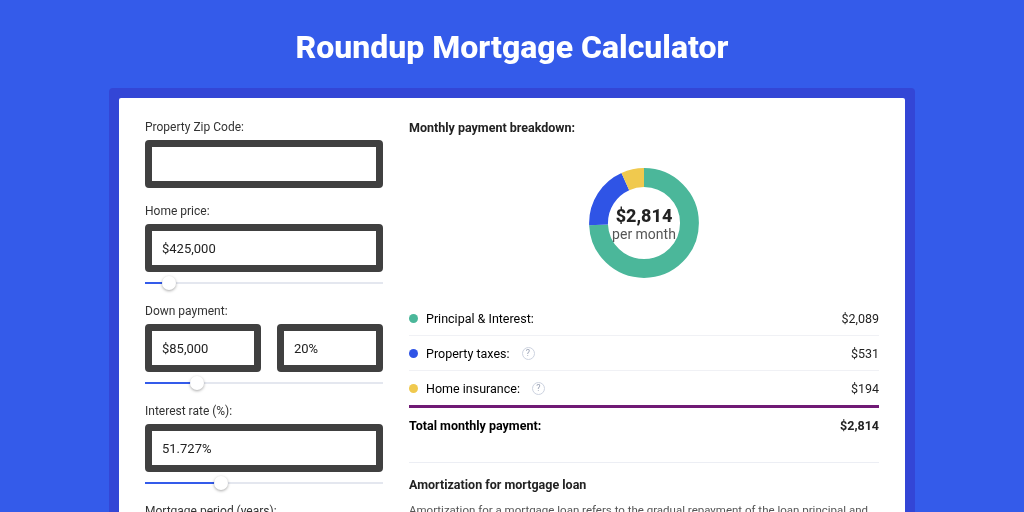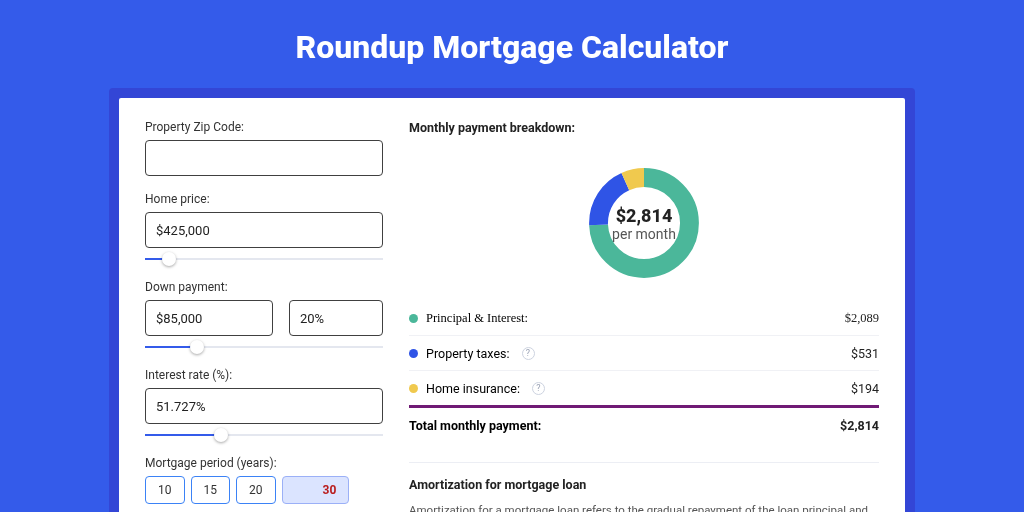--- a/index.html
+++ b/index.html
@@ -3,42 +3,42 @@
 <meta charset="utf-8">
 <style>
   html,body{margin:0;padding:0;font-family:-apple-system,BlinkMacSystemFont,"Segoe UI",Roboto,Arial,sans-serif;}
   body{width:1024px;height:512px;overflow:hidden;background:#345bea;}
   .title{text-align:center;color:#fff;font-weight:800;font-size:32px;padding:28px 0 22px;}
   .raised{background:#3346d6;width:786px;margin:0 auto;padding:10px;border-radius:4px 4px 0 0;}
   .card{background:#fff;border-radius:2px;padding:22px 26px 40px;display:flex;gap:26px;min-height:420px;}
   .left{flex:0 0 238px;color:#333;}
   .right{flex:1;}
   .lbl{font-size:12px;color:#333;margin-bottom:6px;}
-  .field{border:1px solid #404040;border-radius:4px;height:34px;background:#fff;margin-bottom:6px;display:flex;align-items:center;padding:0 10px;font-size:13px;color:#222;}
+  .field{border:7px solid #404040;border-radius:4px;height:34px;background:#fff;margin-bottom:6px;display:flex;align-items:center;padding:0 10px;font-size:13px;color:#222;}
   .field.txt{padding:0;}
   .field.txt input{border:none;outline:none;width:100%;height:100%;padding:0 10px;font-size:13px;font-family:inherit;background:transparent;}
   .row{display:flex;gap:16px;}
   .row .field{flex:1;}
   .row .field.small{flex:0 0 72px;}
   .slider-wrap{position:relative;height:14px;margin:-2px 0 14px;}
   .slider-track{position:absolute;left:0;right:0;top:6px;height:2px;background:#e4e7ef;}
   .slider-fill{position:absolute;left:0;top:6px;height:2px;background:#345bea;}
   .slider-thumb{position:absolute;top:0;width:14px;height:14px;background:#fff;border-radius:50%;box-shadow:0 1px 3px rgba(0,0,0,0.35);transform:translateX(-50%);cursor:pointer;}
   .period-row{display:flex;gap:6px;margin-bottom:16px;}
   .period-btn{flex:0 0 auto;padding:6px 12px;font-size:12px;border:1px solid #3b82f6;border-radius:4px;background:#fff;cursor:pointer;}
   .period-btn.active{background:#dbe4ff;border-color:#9bb0f7;font-weight:bold;color:#b91c1c;padding-left:40px;}
   .sect{font-size:12.5px;font-weight:700;color:#222;margin-bottom:22px;}
   .donut-wrap{display:flex;justify-content:center;padding:6px 0 18px;}
   .donut{position:relative;width:120px;height:120px;}
   .donut svg{width:120px;height:120px;transform:rotate(-90deg);}
   .donut-center{position:absolute;inset:0;display:flex;flex-direction:column;align-items:center;justify-content:center;}
   .donut-amt{font-weight:800;font-size:18px;color:#222;}
   .donut-sub{font-size:14px;color:#555;}
   .brk-row{display:flex;align-items:center;justify-content:space-between;height:34px;border-top:1px solid #f0f1f5;font-size:12.5px;}
-  .brk-row:first-of-type{border-top:none;font-family:Liberation Serif, serif;}
+  .brk-row:first-of-type{border-top:none;}
   .brk-left{display:flex;align-items:center;gap:8px;}
   .dot{width:9px;height:9px;border-radius:50%;}
   .info{width:11px;height:11px;display:inline-flex;align-items:center;justify-content:center;color:#9aa2b5;font-size:9px;border:1px solid #cdd3e0;border-radius:50%;margin-left:4px;}
   .brk-val{color:#222;}
   .brk-row.total{font-weight:700;border-top:3px solid #701a75;}
   .amort{margin-top:20px;border-top:1px solid #eceef4;padding-top:14px;}
   .amort-title{font-weight:700;font-size:12.5px;margin-bottom:10px;color:#222;}
   .amort-body{font-size:11.5px;color:#555;line-height:1.5;}
 </style>
 </head>

